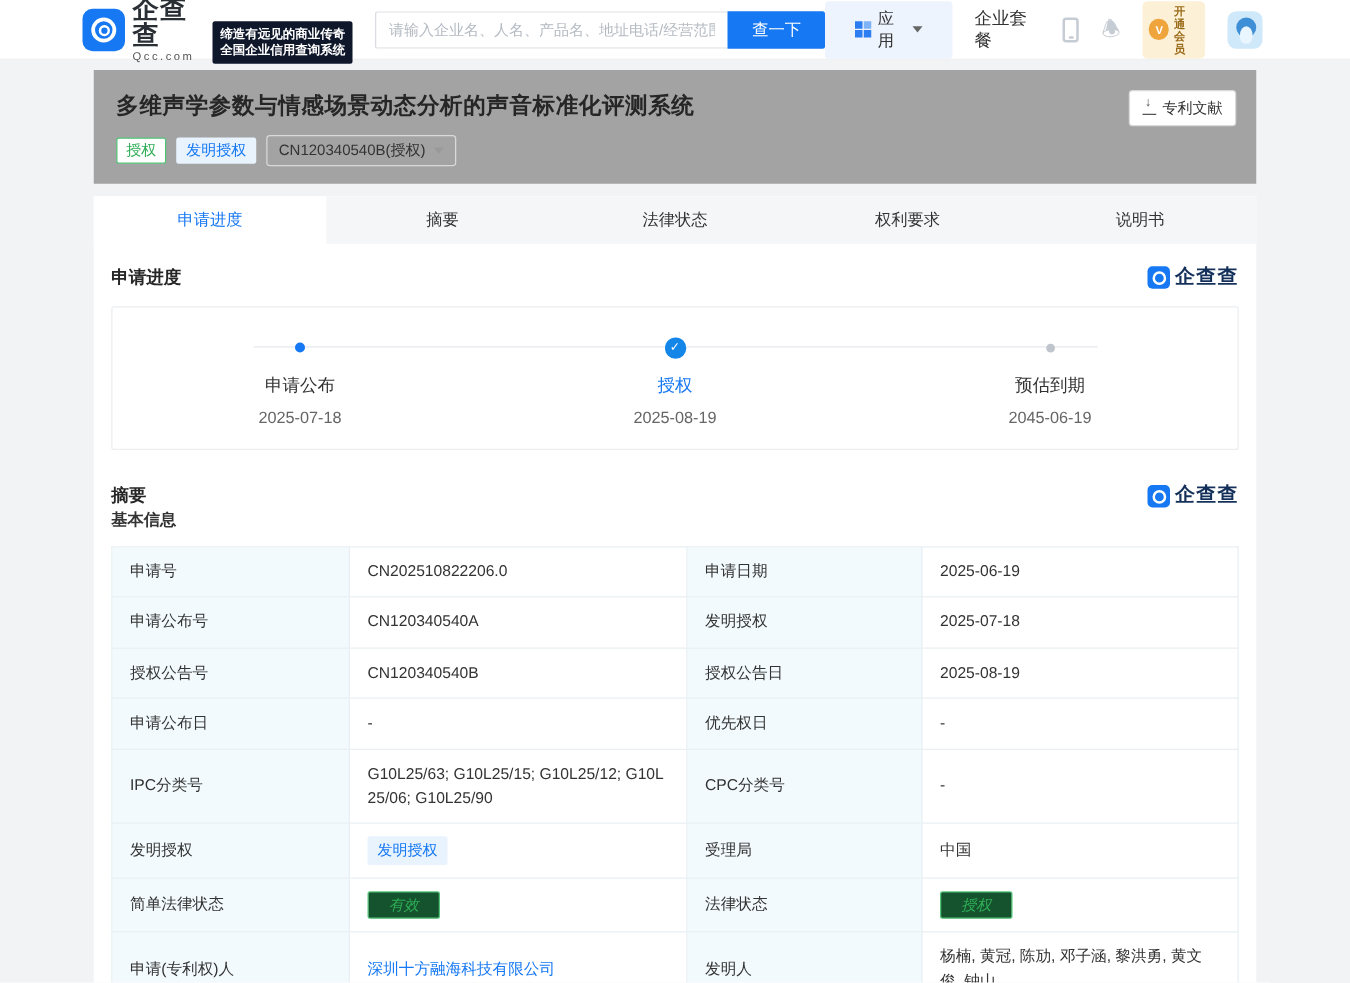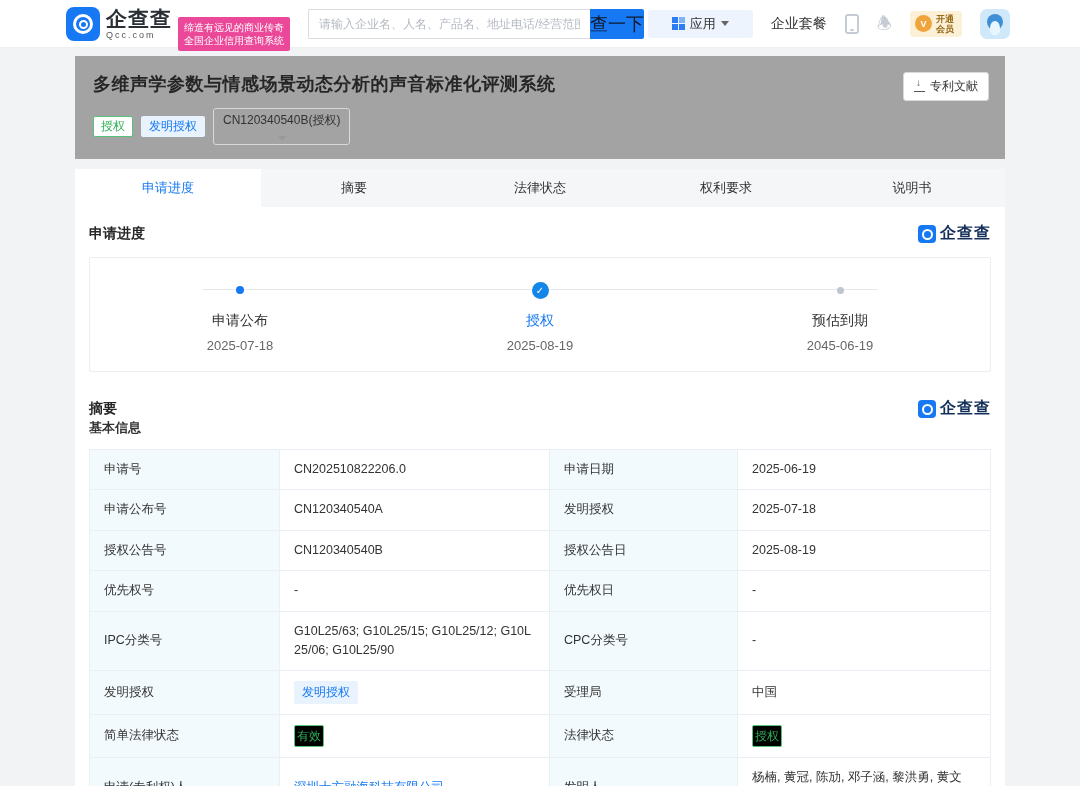--- a/index.html
+++ b/index.html
@@ -8,25 +8,25 @@
 
   
   .topbar { background:#fff; height:48px; display:flex; align-items:center; padding:0 70px 0 66px; border-bottom:1px solid #eef0f2; }
   .logo-wrap { display:flex; align-items:center; cursor:pointer; }
   .logo-icon { width:34px; height:34px; background:#1678f2; border-radius:8px; position:relative; flex:0 0 auto; }
   .logo-icon::before { content:""; position:absolute; left:7px; top:7px; width:14px; height:14px; border:3px solid #fff; border-radius:50%; }
   .logo-icon::after { content:""; position:absolute; left:13px; top:13px; width:5px; height:5px; border:2px solid #fff; border-radius:50%; }
   .logo-txt { margin-left:6px; line-height:1; }
   .logo-name { font-size:21px; font-weight:bold; color:#2a2f36; letter-spacing:1px; }
   .logo-sub { font-size:9px; color:#555; letter-spacing:2px; margin-top:2px; }
-  .slogan { background:#ec4899; color:#fff; font-size:10px; line-height:13px; padding:4px 6px; margin-left:6px; font-weight:normal; border-radius:2px; white-space:nowrap;margin-top:20px; }
+  .slogan { background:#0f172a; color:#fff; font-size:10px; line-height:13px; padding:4px 6px; margin-left:6px; font-weight:bold; border-radius:2px; white-space:nowrap;margin-top:20px; }
   .search-box { display:flex; margin-left:18px; }
   .search-input { width:282px; height:30px; border:1px solid #d9dce1; border-right:none; border-radius:2px 0 0 2px; padding:0 10px; font-size:12px; color:#333; outline:none; }
   .search-input::placeholder { color:#b4bac2; }
-  .search-btn { width:54px; height:30px; background:#1678f2; color:#0f172a; border:none; font-size:18px; border-radius:0 2px 2px 0; cursor:pointer; }
+  .search-btn { width:78px; height:30px; background:#1678f2; color:#ffffff; border:none; font-size:13px; border-radius:0 2px 2px 0; cursor:pointer; }
   .nav-right { margin-left:auto; display:flex; align-items:center; gap:18px; }
   .apps-pill { display:flex; align-items:center; gap:5px; background:#eef4fd; border-radius:3px; padding:5px 24px; font-size:13px; color:#333; cursor:pointer; }
   .grid-ic { width:13px; height:13px; display:grid; grid-template-columns:6px 6px; grid-template-rows:6px 6px; gap:1px; }
   .grid-ic i { background:#2c7df2; } .grid-ic i:nth-child(2){ background:#7fb3f7; }
   .caret { width:0; height:0; border-left:4px solid transparent; border-right:4px solid transparent; border-top:5px solid #666; display:inline-block; }
   .pkg { font-size:14px; color:#333; cursor:pointer; }
   .phone-ic { width:14px; height:20px; border:2px solid #c6ccd4; border-radius:3px; position:relative; cursor:pointer; }
   .phone-ic::after { content:""; position:absolute; bottom:1px; left:3px; width:4px; height:2px; background:#c6ccd4; border-radius:1px; }
   .bell-ic { font-size:17px; color:#c6ccd4; cursor:pointer; line-height:1; }
   .vip-pill { display:flex; align-items:center; gap:4px; background:#fcf1d7; border-radius:4px; padding:3px 8px 3px 5px; cursor:pointer; }
@@ -36,21 +36,21 @@
   .avatar::before { content:""; position:absolute; left:7px; top:5px; width:16px; height:16px; background:#3f8fd6; border-radius:50%; }
   .avatar::after { content:""; position:absolute; left:10px; top:12px; width:10px; height:14px; background:#eaf6ff; border-radius:50% 50% 40% 40%; }
 
   
   .page { width:930px; margin:8px auto 0; }
   .card-title { background:#a3a3a3; padding:16px 18px 14px; position:relative; }
   .patent-title { font-size:18px; font-weight:bold; color:#262626; letter-spacing:.5px; }
   .tag-row { margin-top:12px; display:flex; align-items:center; gap:8px; }
   .tag-green { font-size:12px; color:#2fae56; border:1px solid #54c37a; background:#fff; padding:1px 7px; border-radius:2px; }
   .tag-blue { font-size:12px; color:#1678f2; background:#e8f3fe; padding:2px 8px; border-radius:2px; }
-  .num-select { font-size:12px; color:#333; border:1px solid #d9d9d9; border-radius:3px; padding:3px 9px; display:inline-flex; align-items:center; gap:7px; cursor:pointer;flex-direction:column; }
+  .num-select { font-size:12px; color:#333; border:1px solid #d9d9d9; border-radius:3px; padding:3px 9px; display:inline-flex; align-items:center; gap:7px; cursor:pointer; }
   .num-select .caret { border-top-color:#999; }
   .doc-btn { position:absolute; right:16px; top:16px; font-size:12px; color:#333; border:1px solid #d9d9d9; background:#fff; border-radius:3px; padding:5px 10px; display:inline-flex; align-items:center; gap:5px; cursor:pointer; }
   .dl-ic { width:11px; height:11px; position:relative; display:inline-block; }
   .dl-ic::before { content:"↓"; position:absolute; top:-4px; left:2px; font-size:10px; color:#555; }
   .dl-ic::after { content:""; position:absolute; bottom:0; left:0; width:11px; height:1.5px; background:#555; }
 
   .gap { height:10px; }
 
   .card-main { background:#fff; min-height:640px; }
   .tabs { display:flex; background:#f5f6f8; height:38px; }
@@ -81,21 +81,21 @@
   .abstract-head { margin-top:26px; }
   .sub-title { font-size:13px; color:#333; font-weight:bold; }
 
   
   table.info { width:100%; border-collapse:collapse; margin-top:12px; table-layout:fixed; }
   table.info td { border:1px solid #e9eff4; font-size:12.5px; color:#333; padding:10px 14px; vertical-align:middle; line-height:1.55; word-break:break-all; }
   td.lab { background:#f2fafd; width:190px; }
   td.lab2 { background:#f2fafd; width:188px; }
   td.v1 { width:270px; }
   a.cell-link { color:#1678f2; text-decoration:none; cursor:pointer; }
-  .b-green { display:inline-block; font-size:12px; color:#2fae56; border:1px solid #54c37a; padding:1px 2px; border-radius:2px; background:#000000; }
+  .b-green { display:inline-block; font-size:12px; color:#2fae56; border:1px solid #54c37a; padding:1px 16px; border-radius:2px; background:#14532d;font-style:italic; }
   .b-blue { display:inline-block; font-size:12px; color:#1678f2; background:#e8f3fe; padding:2px 8px; border-radius:2px; }
 </style>
 </head>
 <body>
 
 <div class="topbar">
   <div class="logo-wrap">
     <div class="logo-icon"></div>
     <div class="logo-txt">
       <div class="logo-name">企查查</div>
@@ -224,21 +224,21 @@
           <td class="lab2">发明授权</td>
           <td>2025-07-18</td>
         </tr>
         <tr>
           <td class="lab">授权公告号</td>
           <td class="v1">CN120340540B</td>
           <td class="lab2">授权公告日</td>
           <td>2025-08-19</td>
         </tr>
         <tr>
-          <td class="lab">优先权号</td>
+          <td class="lab">申请公布日</td>
           <td class="v1">-</td>
           <td class="lab2">优先权日</td>
           <td>-</td>
         </tr>
         <tr>
           <td class="lab">IPC分类号</td>
           <td class="v1">G10L25/63; G10L25/15; G10L25/12; G10L25/06; G10L25/90</td>
           <td class="lab2">CPC分类号</td>
           <td>-</td>
         </tr>

